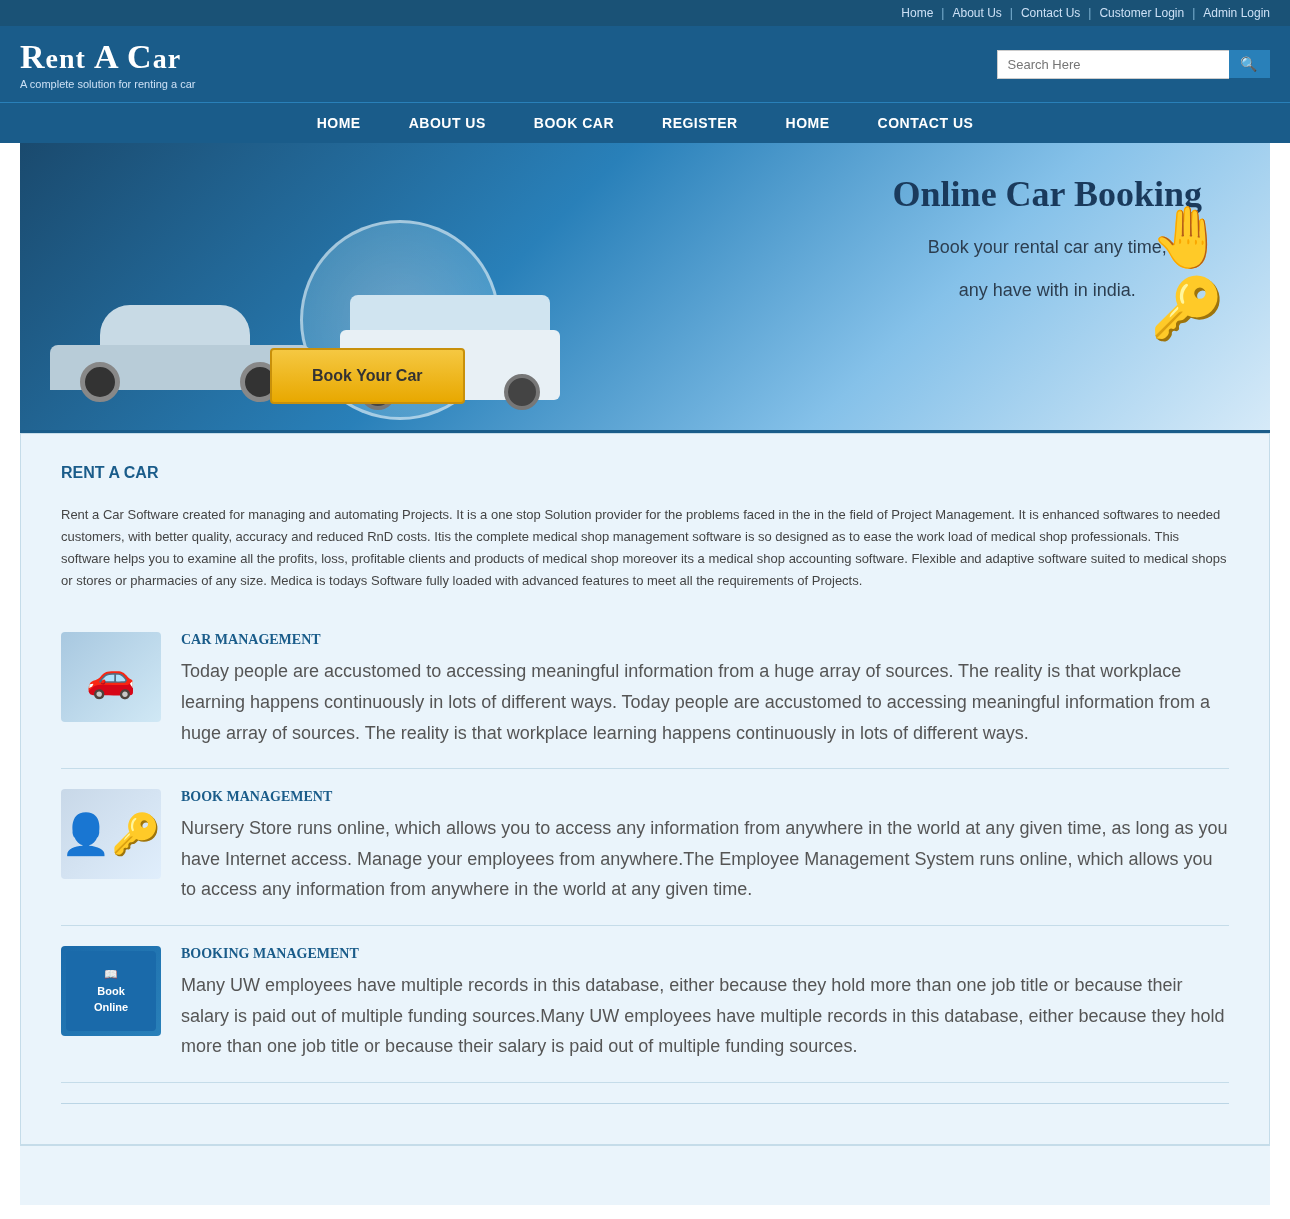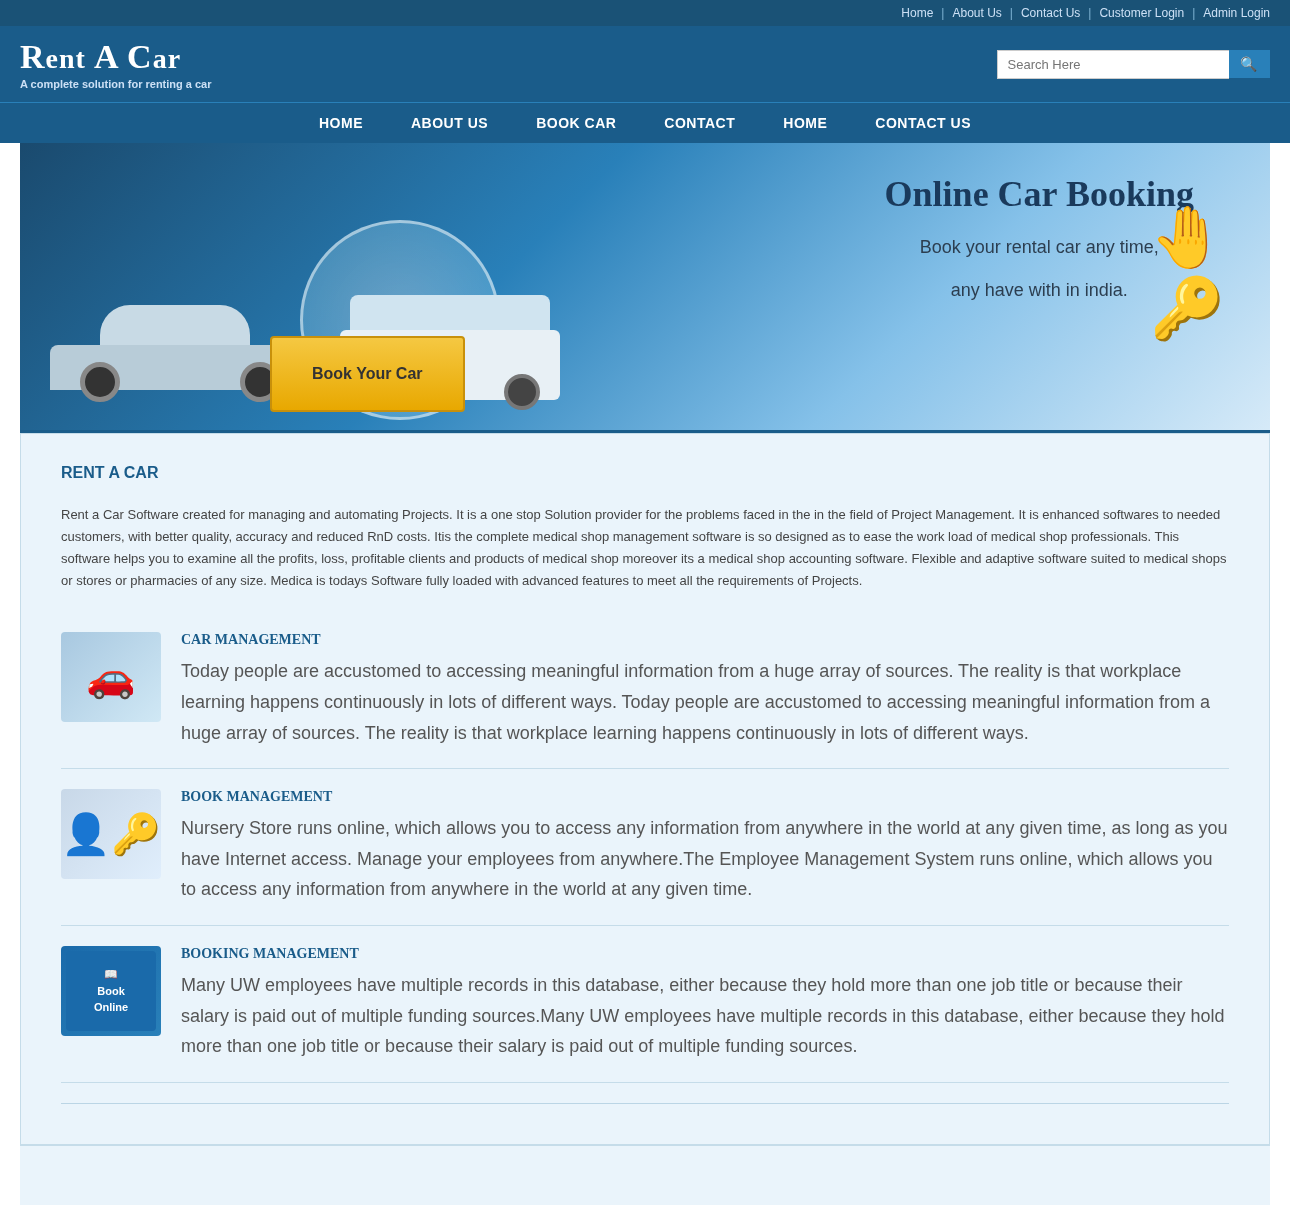--- a/index.html
+++ b/index.html
@@ -38,21 +38,20 @@
       font-size: 28px;
       font-weight: bold;
       letter-spacing: 1px;
       font-family: Georgia, serif;
     }
     .site-title h1 span.cap { font-size: 34px; }
     .site-title p {
       font-size: 11px;
       color: #cce0f5;
       margin-top: 2px;
-      font-weight: bold;
     }
     .search-bar {
       display: flex;
       align-items: center;
     }
     .search-bar input {
       padding: 6px 10px;
       border: 1px solid #ccc;
       border-right: none;
       outline: none;
@@ -95,21 +94,21 @@
       position: relative;
       overflow: hidden;
       display: flex;
       align-items: center;
       justify-content: flex-end;
       border-bottom: 3px solid #1a5c8a;
     }
     .hero-text {
       position: absolute;
       top: 30px;
-      right: 76px;
+      right: 68px;
       text-align: center;
     }
     .hero-text h2 {
       font-size: 36px;
       color: #1a3a5c;
       font-weight: bold;
       font-family: Georgia, serif;
     }
     .hero-text p {
       font-size: 18px;
@@ -212,26 +211,26 @@
       height: 200px;
       display: flex;
       align-items: center;
       justify-content: center;
       font-size: 60px;
     }
     
     .book-btn {
       position: absolute;
       left: 250px;
-      bottom: 18px;
+      bottom: 26px;
       background: linear-gradient(180deg, #f5c842, #e8a800);
       color: #333;
       font-weight: bold;
       font-size: 16px;
-      padding: 27px 40px;
+      padding: 17px 40px;
       border: none;
       border-radius: 4px;
       cursor: pointer;
       border: 2px solid #c8900a;
     }
     
     .circle-deco {
       position: absolute;
       left: 280px;
       bottom: 10px;
@@ -360,21 +359,21 @@
   <div class="search-bar">
     <input type="text" placeholder="Search Here" style="">
     <button>🔍</button>
   </div>
 </div>
 
 <nav class="nav">
   <a>HOME</a>
   <a>ABOUT US</a>
   <a>BOOK CAR</a>
-  <a>CONTACT</a>
+  <a>REGISTER</a>
   <a>HOME</a>
   <a>CONTACT US</a>
 </nav>
 
 <div class="hero">
 
   <div class="circle-deco"></div>
 
   <div class="car-body">
     <div class="car-roof"></div>

